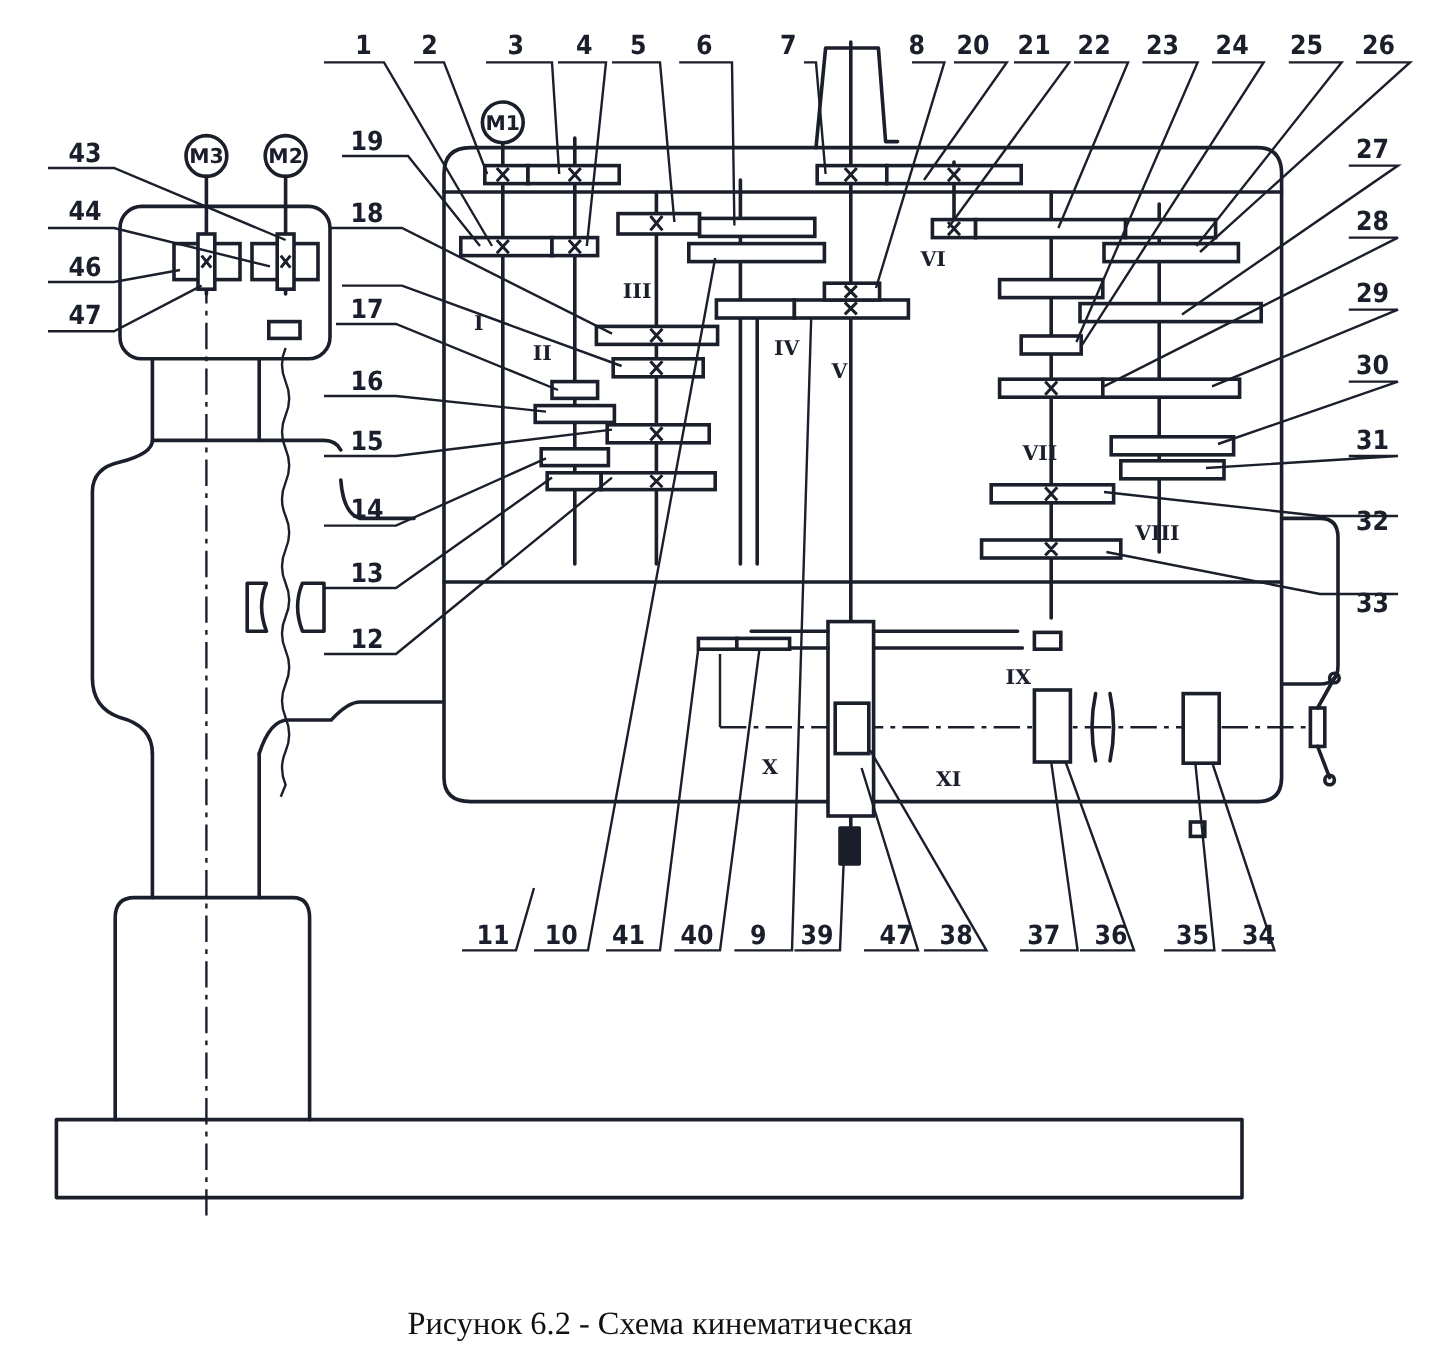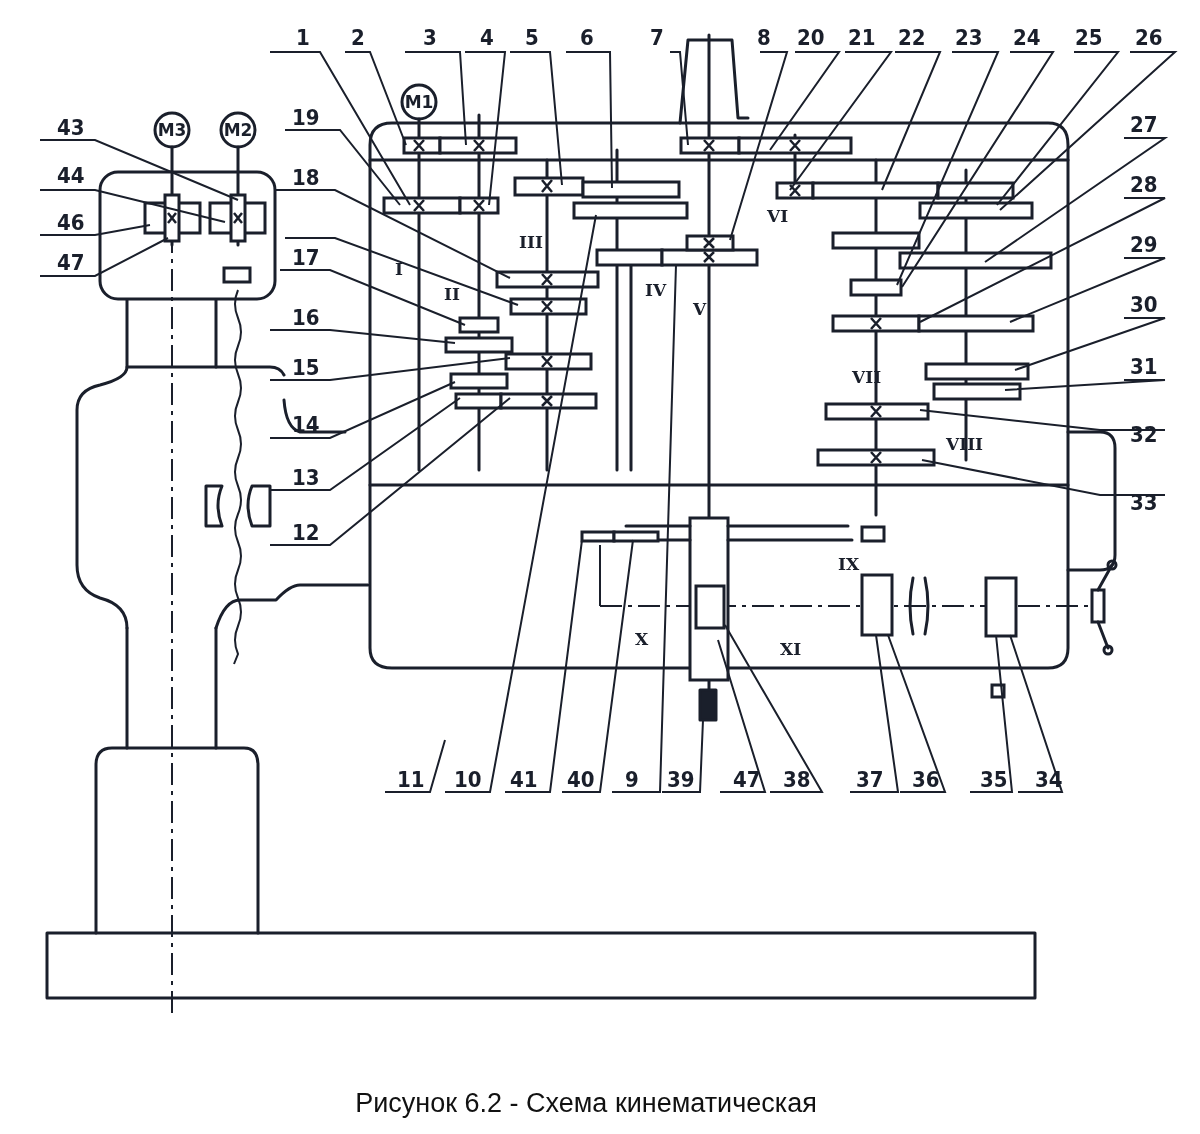--- a/index.html
+++ b/index.html
@@ -7,21 +7,21 @@
   svg { position: absolute; left: 0; top: 0; }
   .ln { stroke: #1a1f2b; stroke-width: 3; fill: none; stroke-linecap: round; stroke-linejoin: round; }
   .thin { stroke: #1a1f2b; stroke-width: 2; fill: none; }
   .gear { stroke: #1a1f2b; stroke-width: 3; fill: #ffffff; }
   .axis { stroke: #1a1f2b; stroke-width: 2; fill: none; stroke-dasharray: 22 6 4 6; }
   .lbl { font-family: "DejaVu Sans", sans-serif; font-size: 22px; font-weight: bold; fill: #1a1f2b; font-stretch: condensed; }
   .roman { font-family: "DejaVu Serif", serif; font-size: 17px; font-weight: bold; fill: #1a1f2b; }
   .motor { font-family: "DejaVu Sans", sans-serif; font-size: 17px; font-weight: bold; fill: #1a1f2b; }
   .xmark { stroke: #1a1f2b; stroke-width: 2.5; }
   #caption { position: absolute; left: 0; width: 1100px; top: 1088px; text-align: center;
-    font-family: Liberation Sans, sans-serif; font-size: 27px; color: #111; padding-left: 36px; }
+    font-family: Liberation Serif, serif; font-size: 27px; color: #111; }
 </style>
 </head>
 <body>
 
 <svg width="1200" height="1134" viewBox="0 0 1200 1134" xmlns="http://www.w3.org/2000/svg">
 
   <g>
     <rect class="ln" x="47" y="933" width="988" height="65"></rect>
     <path class="ln" d="M96,933 L96,765 Q96,748 112,748 L244,748 Q258,748 258,765 L258,933"></path>
     <path class="ln" d="M127,748 L127,628 M216,748 L216,628"></path>

